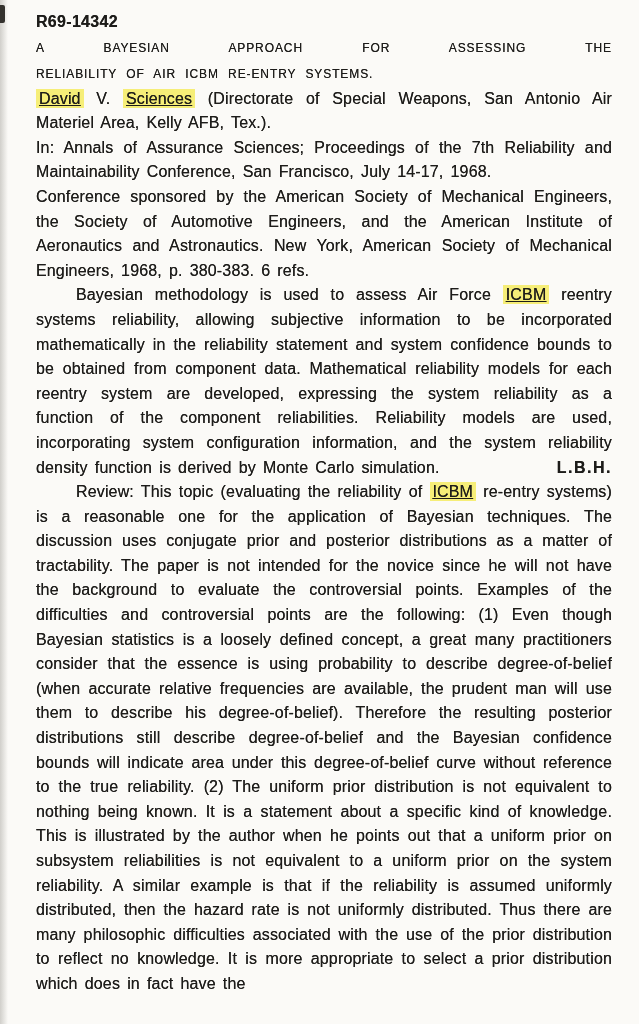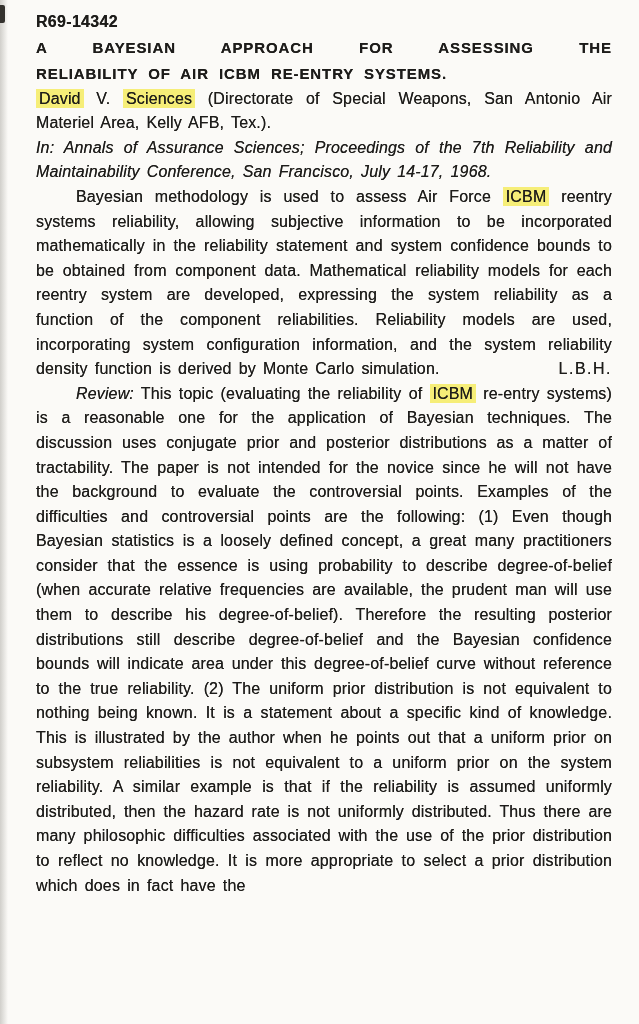--- a/index.html
+++ b/index.html
@@ -45,45 +45,46 @@
     text-shadow: 0 0 0.55px rgba(25,24,20,0.85);
     filter: blur(0.22px);
   }
   .header-row {
     display: flex;
     justify-content: space-between;
     font-weight: bold;
     letter-spacing: 0.3px;
   }
   .title-block {
-    font-weight: bold;
-    font-size: 15px;
+    font-weight: normal;
+    font-size: 12px;
     letter-spacing: 0.9px;
     word-spacing: 5px;
     line-height: 26px;
   }
   .title-line-1 { text-align: justify; text-align-last: justify; }
   .title-line-2 { text-align: left; }
-  .italic { font-style: italic; }
+  .italic { }
   p.block { margin: 0; }
   .indent { text-indent: 40px; }
   .abstract-para { position: relative; }
   .initials {
     position: absolute;
     right: 0;
     bottom: 0;
     letter-spacing: 1.5px;
-    font-weight: normal;
+    font-weight: bold;
     text-align: left;
   }
   .review-para { margin-top: 42px; }
   mark.hl {
     background: var(--highlight);
     color: inherit;
     padding: 1px 3px;
+    text-decoration: underline;
   }
 </style>
 </head>
 <body>
 
 <div class="page">
   <div class="scan-edge-left"></div>
   <div class="corner-mark"></div>
 
   <div class="content">
@@ -94,19 +95,20 @@
 
     <div class="title-block">
       <div class="title-line-1">A BAYESIAN APPROACH FOR ASSESSING THE</div>
       <div class="title-line-2">RELIABILITY OF AIR ICBM RE-ENTRY SYSTEMS.</div>
     </div>
 
     <p class="block"><mark class="hl">David</mark><span> V. </span><mark class="hl">Sciences</mark><span> (Directorate of Special Weapons, San Antonio Air Materiel Area, Kelly AFB, Tex.).</span></p>
 
     <p class="block italic">In: Annals of Assurance Sciences; Proceedings of the 7th Reliability and Maintainability Conference, San Francisco, July 14-17, 1968.</p>
 
+    <p class="block">Conference sponsored by the American Society of Mechanical Engineers, the Society of Automotive Engineers, and the American Institute of Aeronautics and Astronautics.  New York, American Society of Mechanical Engineers, 1968, p. 380-383. 6 refs.</p>
 
     <p class="block indent abstract-para"><span>Bayesian methodology is used to assess Air Force </span><mark class="hl">ICBM</mark><span> reentry systems reliability, allowing subjective information to be incorporated mathematically in the reliability statement and system confidence bounds to be obtained from component data. Mathematical reliability models for each reentry system are developed, expressing the system reliability as a function of the component reliabilities. Reliability models are used, incorporating system configuration information, and the system reliability density function is derived by Monte Carlo simulation.</span><span class="initials">L.B.H.</span></p>
 
     <p class="block indent review-para"><span class="italic">Review:</span><span>  This topic (evaluating the reliability of </span><mark class="hl">ICBM</mark><span> re-entry systems) is a reasonable one for the application of Bayesian techniques. The discussion uses conjugate prior and posterior distributions as a matter of tractability. The paper is not intended for the novice since he will not have the background to evaluate the controversial points. Examples of the difficulties and controversial points are the following: (1) Even though Bayesian statistics is a loosely defined concept, a great many practitioners consider that the essence is using probability to describe degree-of-belief (when accurate relative frequencies are available, the prudent man will use them to describe his degree-of-belief). Therefore the resulting posterior distributions still describe degree-of-belief and the Bayesian confidence bounds will indicate area under this degree-of-belief curve without reference to the true reliability. (2) The uniform prior distribution is not equivalent to nothing being known. It is a statement about a specific kind of knowledge. This is illustrated by the author when he points out that a uniform prior on subsystem reliabilities is not equivalent to a uniform prior on the system reliability. A similar example is that if the reliability is assumed uniformly distributed, then the hazard rate is not uniformly distributed. Thus there are many philosophic difficulties associated with the use of the prior distribution to reflect no knowledge. It is more appropriate to select a prior distribution which does in fact have the</span></p>
 
   </div>
 </div>
 
 </body></html>

